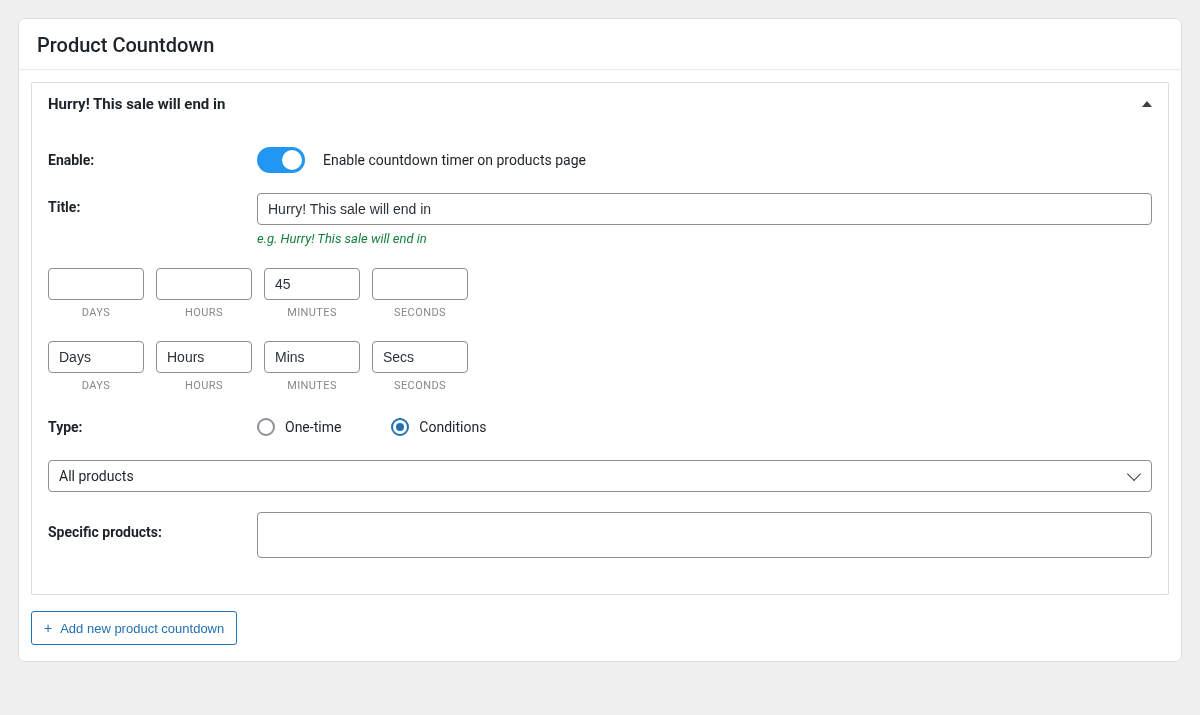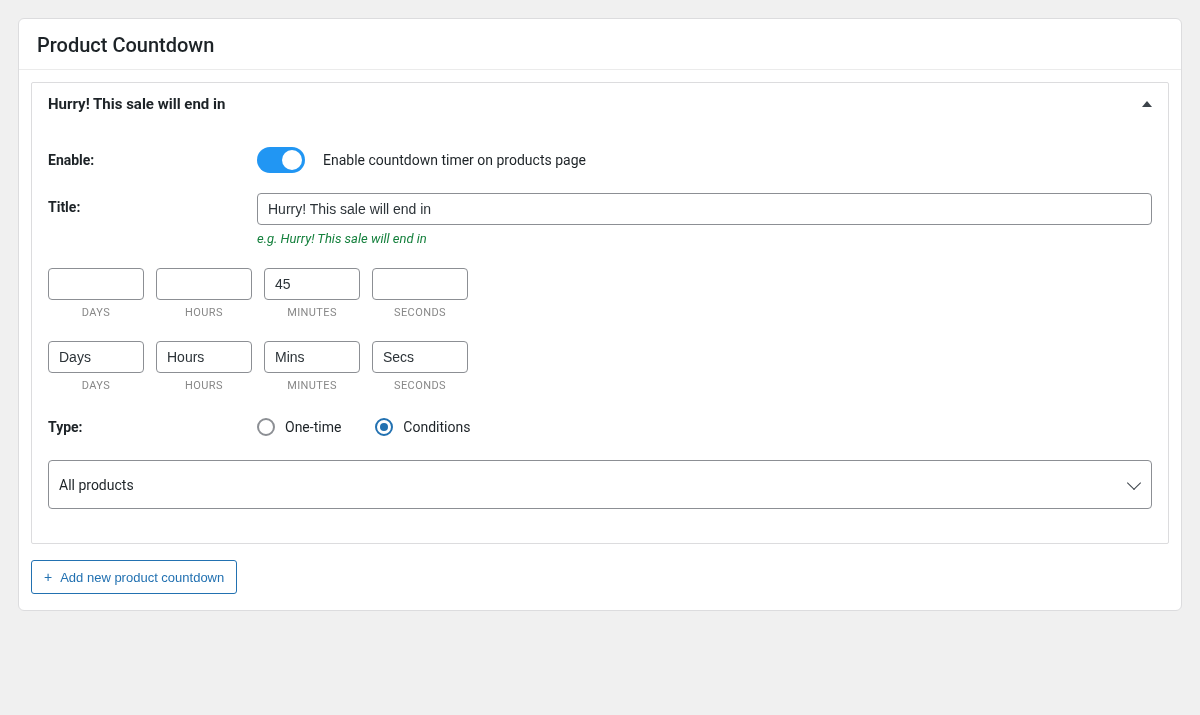--- a/index.html
+++ b/index.html
@@ -94,40 +94,40 @@
     .qcol { display: flex; flex-direction: column; align-items: center; }
     .qcol .input { width: 96px; }
     .sublabel {
       font-size: 11px;
       letter-spacing: 0.4px;
       color: #888;
       margin-top: 6px;
       text-transform: uppercase;
     }
 
-    .radios { display: flex; gap: 34px; align-items: center; }
+    .radios { display: flex; gap: 50px; align-items: center; }
     .radio { display: flex; align-items: center; gap: 10px; cursor: pointer; }
     .rcircle {
       width: 18px; height: 18px;
       border: 2px solid #8c8f94;
       border-radius: 50%;
       display: flex; align-items: center; justify-content: center;
     }
     .rcircle.on { border-color: #2271b1; }
     .rcircle.on::after {
       content: "";
       width: 8px; height: 8px;
       background: #2271b1;
       border-radius: 50%;
     }
 
     .select-wrap { position: relative; }
     .select {
       width: 100%;
-      height: 49px;
+      height: 32px;
       border: 1px solid #8c8f94;
       border-radius: 4px;
       padding: 0 10px;
       font-size: 14px;
       background: #fff;
       display: flex; align-items: center;
       justify-content: space-between;
       cursor: pointer;
     }
     .chev {
@@ -251,20 +251,26 @@
 
         <div class="row">
           <div class="ctrl select-wrap">
             <div class="select">
               <span>All products</span>
               <span class="chev"></span>
             </div>
           </div>
         </div>
 
+        <div class="row tall">
+          <div class="lbl" style="padding-top:12px">Specific products:</div>
+          <div class="ctrl">
+            <div class="box"></div>
+          </div>
+        </div>
 
       </div>
     </div>
 
     <button class="add-btn">
       <span class="plus">+</span>
       <span>Add new product countdown</span>
     </button>
 
   </div>

